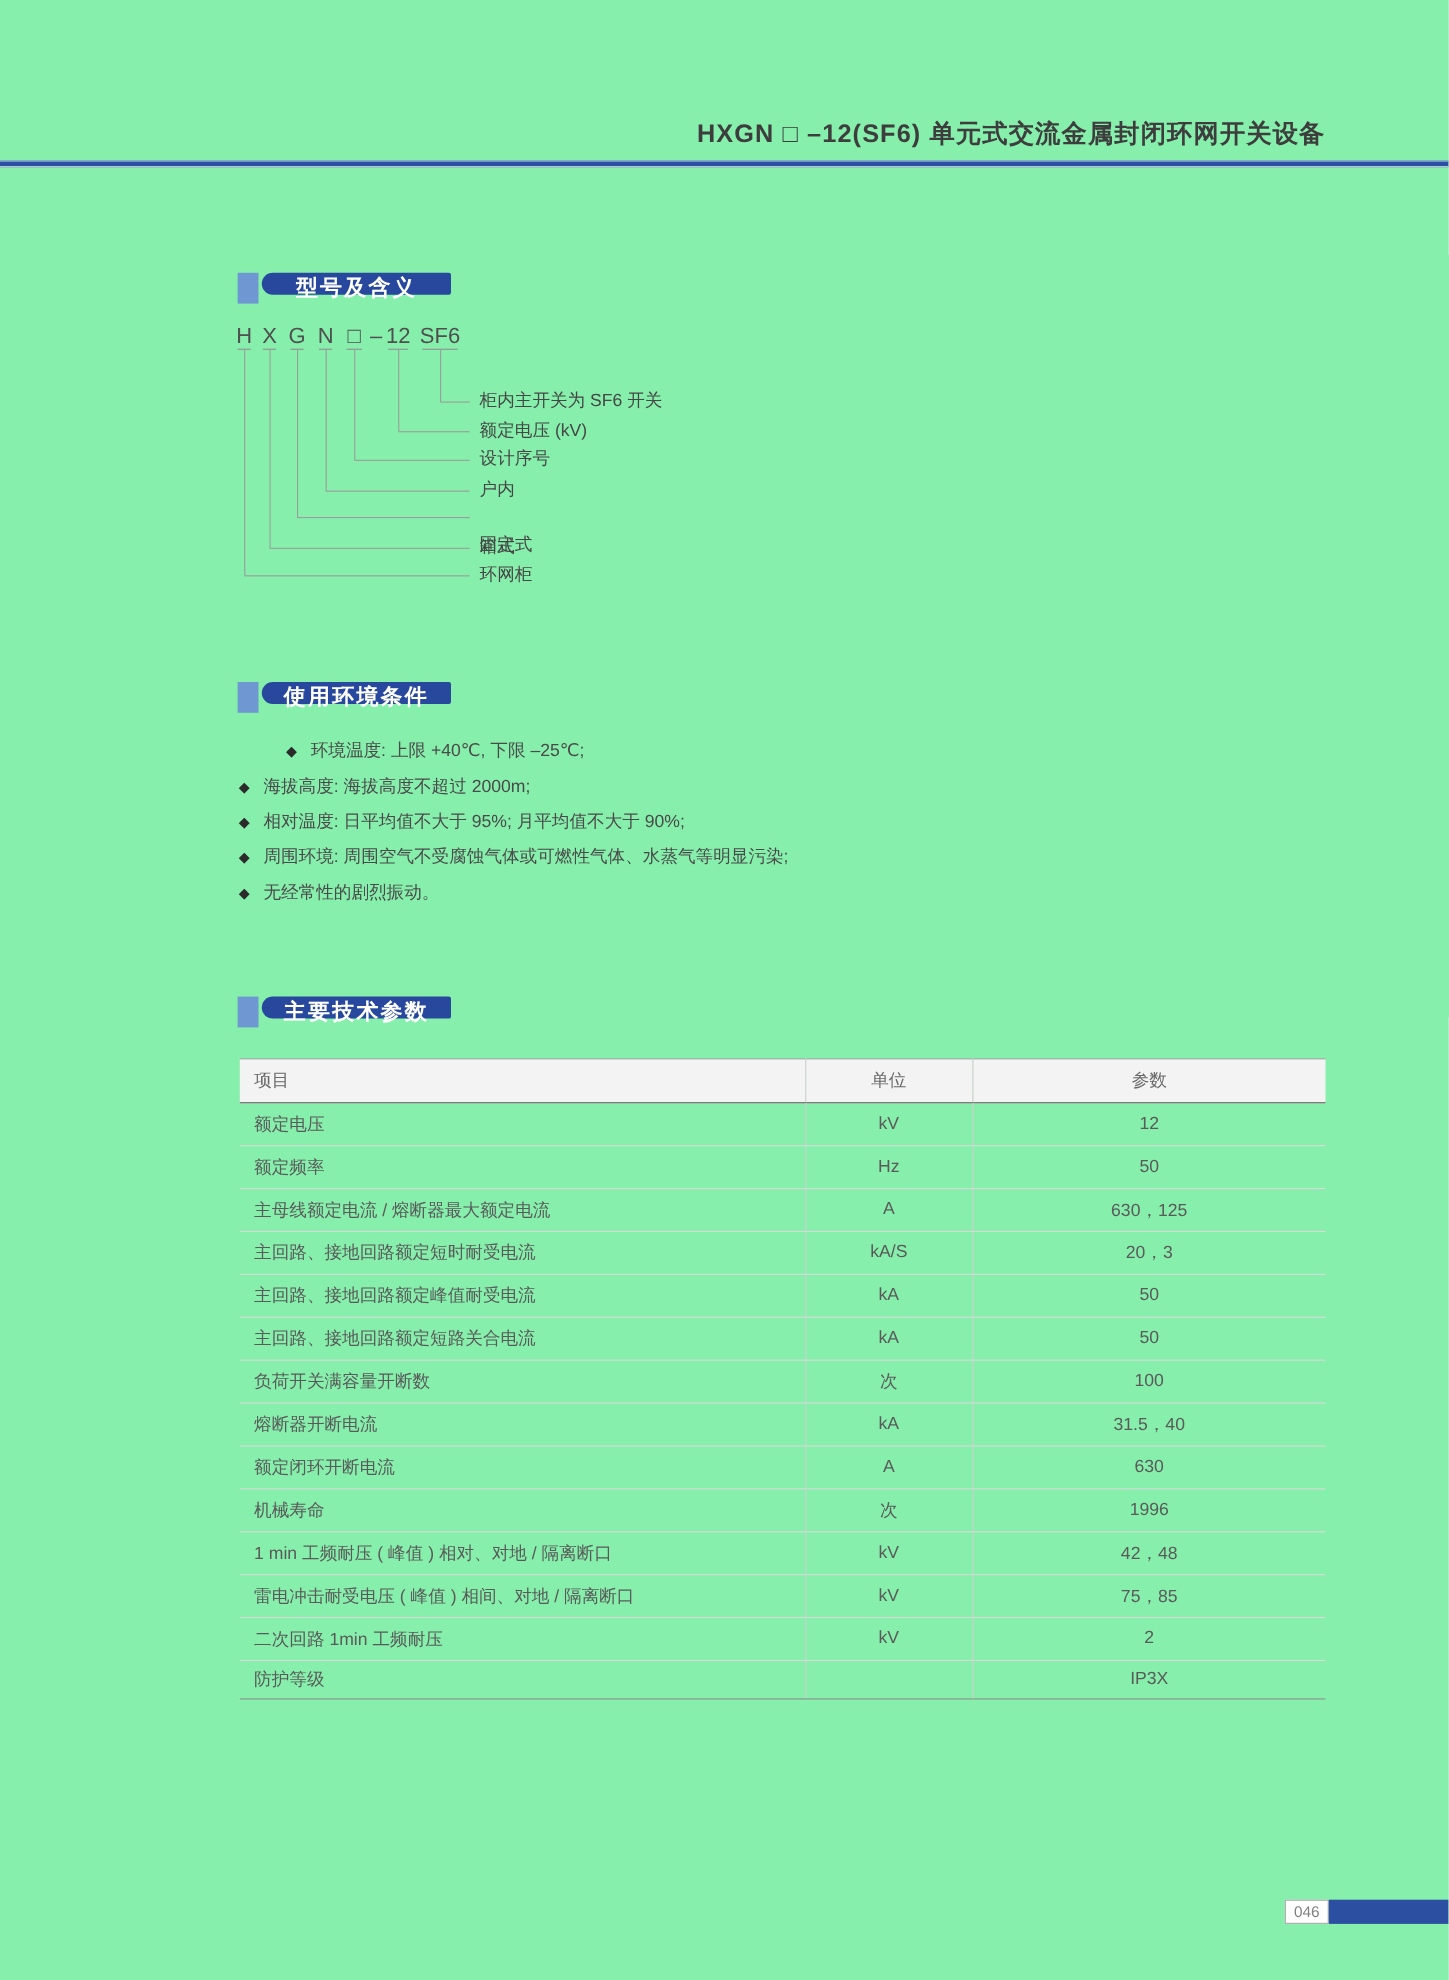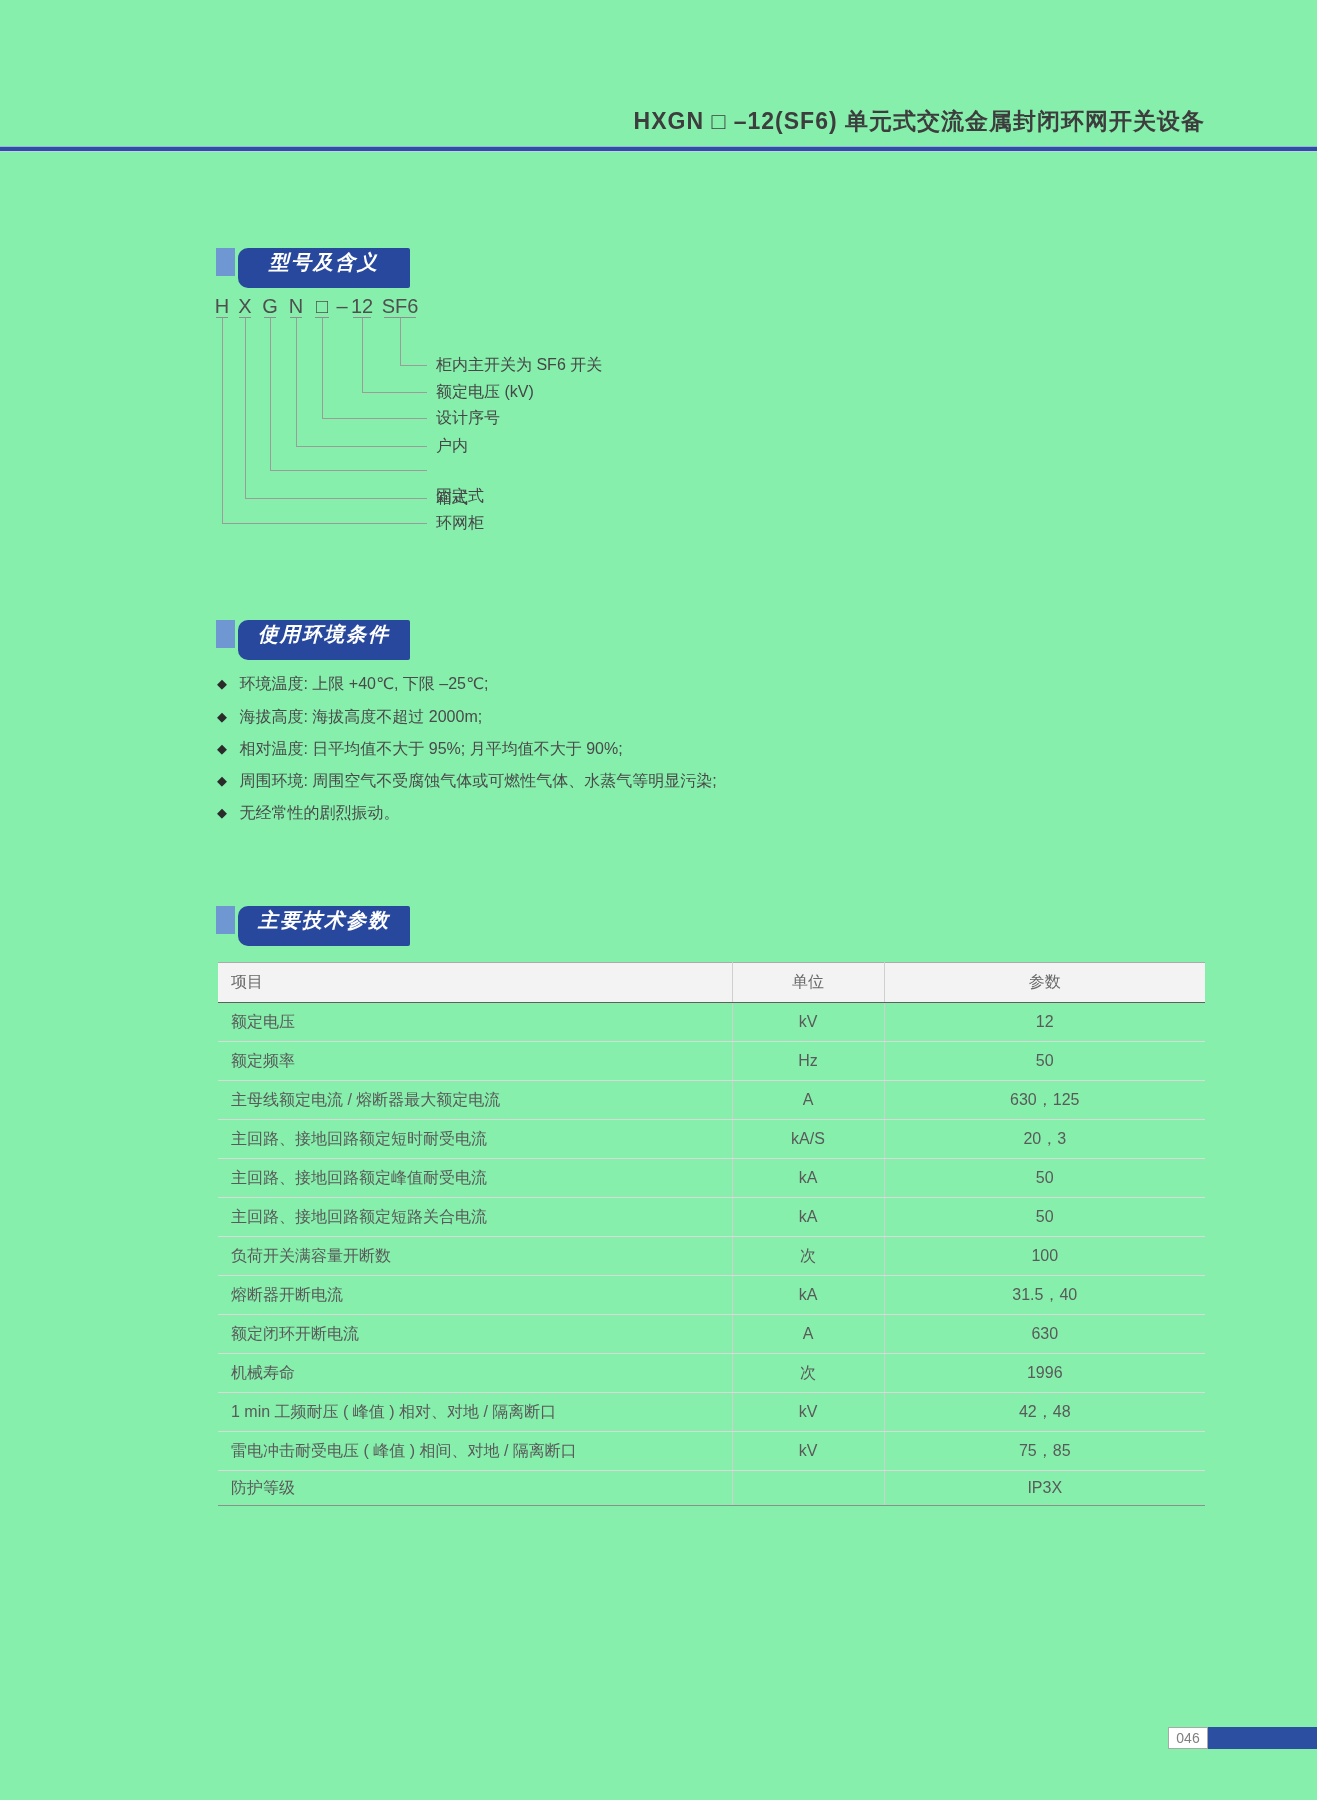--- a/index.html
+++ b/index.html
@@ -22,24 +22,24 @@
     position:absolute;top:146px;left:0;width:1317px;height:4px;
     background:#2c4fa2;
     border-top:1px solid #9db1de;border-bottom:1px solid #c3d0ec;
   }
   
   .sec-head{position:absolute;left:216px;height:28px;}
   .sec-marker{
     position:absolute;left:0;top:0;width:19px;height:28px;background:#6f97d1;
   }
   .sec-pill{
-    position:absolute;left:22px;top:0;width:172px;height:40px;
+    position:absolute;left:22px;top:0;width:172px;height:20px;
     background:#27489d;border-radius:10px 2px 2px 10px;
     color:#ffffff;font-size:20px;font-weight:bold;
-    text-align:center;line-height:28px;letter-spacing:2px;white-space:nowrap;font-style:italic;
+    text-align:center;line-height:28px;letter-spacing:2px;white-space:nowrap;
   }
   
   .code-char{
     position:absolute;top:295px;transform:translateX(-50%);
     font-size:20px;color:#4f4f4f;letter-spacing:0;white-space:nowrap;
   }
   .code-underline{position:absolute;top:317px;height:1px;background:#8f8f8f;}
   .vline{position:absolute;width:1px;background:#9c9c9c;}
   .hline{position:absolute;height:1px;background:#9c9c9c;}
   .meaning{
@@ -134,21 +134,21 @@
   <div class="meaning" style="top:436px;">户内</div>
   <div class="meaning" style="top:486px;">固定式</div>
   <div class="meaning" style="top:488px;">箱式</div>
   <div class="meaning" style="top:513px;">环网柜</div>
 
   <div class="sec-head" style="top:620px;">
     <div class="sec-marker"></div>
     <div class="sec-pill">使用环境条件</div>
   </div>
 
-  <div class="bullet" style="top:672px;">
+  <div class="bullet" style="top:672px;margin-left:43px;">
     <span class="diamond">◆</span>
     <span class="btext">环境温度: 上限 +40℃, 下限 –25℃;</span>
   </div>
   <div class="bullet" style="top:705px;">
     <span class="diamond">◆</span>
     <span class="btext">海拔高度: 海拔高度不超过 2000m;</span>
   </div>
   <div class="bullet" style="top:737px;">
     <span class="diamond">◆</span>
     <span class="btext">相对温度: 日平均值不大于 95%; 月平均值不大于 90%;</span>
@@ -236,20 +236,25 @@
           <td class="cell-left">1 min 工频耐压 ( 峰值 ) 相对、对地 / 隔离断口</td>
           <td class="cell-center">kV</td>
           <td class="cell-center">42，48</td>
         </tr>
         <tr>
           <td class="cell-left">雷电冲击耐受电压 ( 峰值 ) 相间、对地 / 隔离断口</td>
           <td class="cell-center">kV</td>
           <td class="cell-center">75，85</td>
         </tr>
         <tr>
+          <td class="cell-left">二次回路 1min 工频耐压</td>
+          <td class="cell-center">kV</td>
+          <td class="cell-center">2</td>
+        </tr>
+        <tr>
           <td class="cell-left">防护等级</td>
           <td class="cell-center"></td>
           <td class="cell-center">IP3X</td>
         </tr>
       </tbody>
     </table>
   </div>
 
   <div class="page-number-box">
     <span>046</span>

